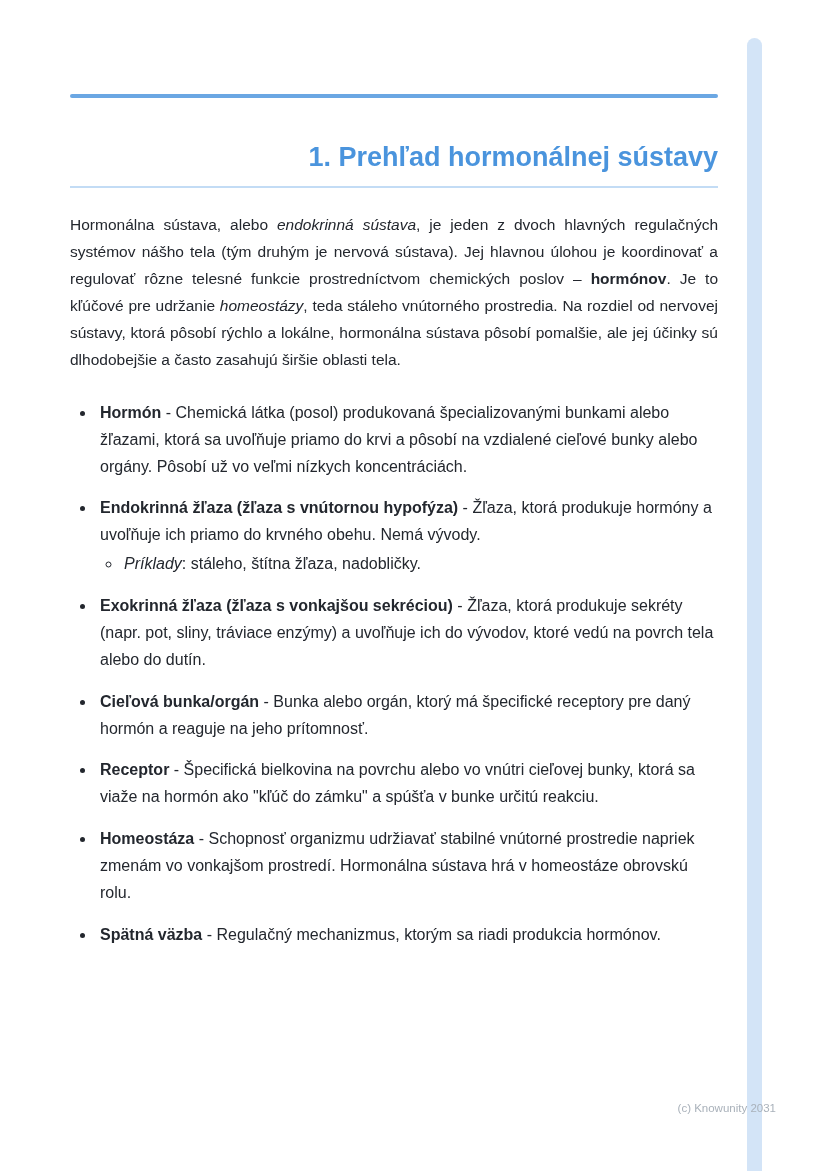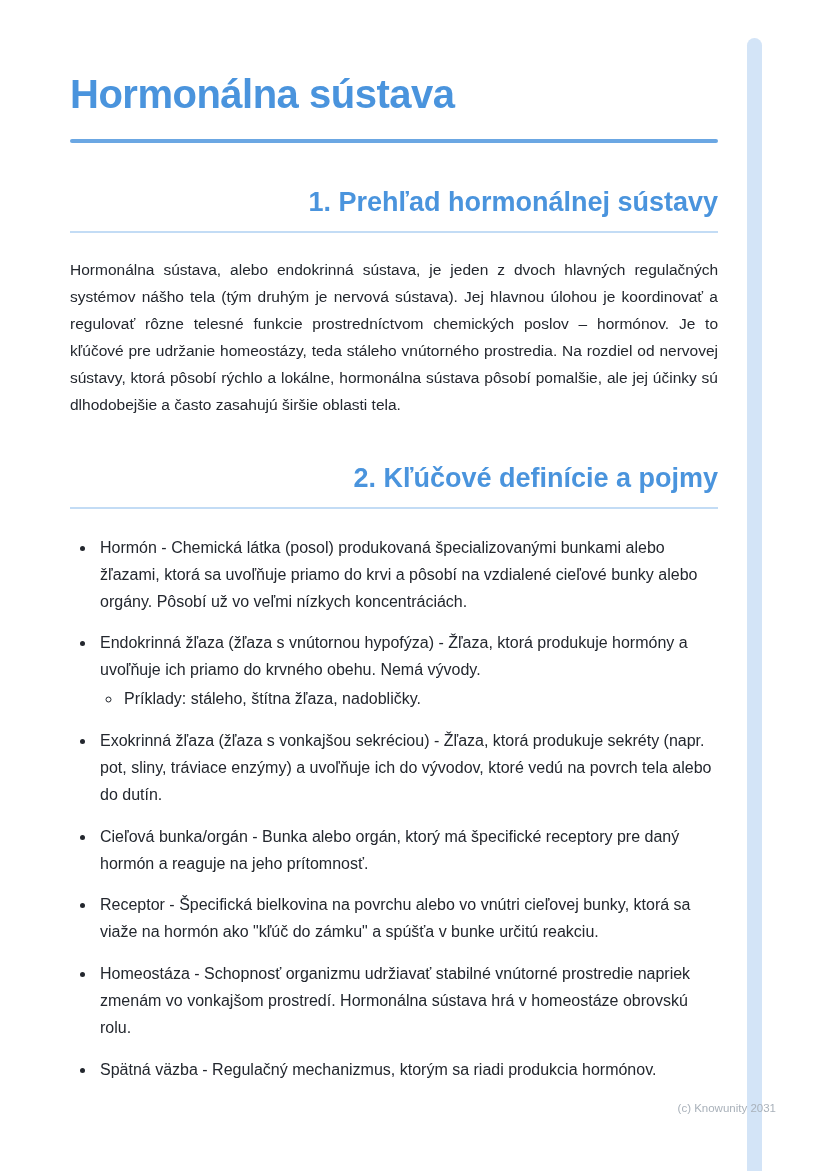--- a/index.html
+++ b/index.html
@@ -38,22 +38,22 @@
     border-bottom: 2px solid #c3dcf5;
     text-align: right;
   }
   p.body-par {
     margin-top: 24px;
     font-size: 15.5px;
     line-height: 1.74;
     text-align: justify;
     color: #23272e;
   }
-  .it { }
-  .b  { font-weight: 400; }
+  .it { font-style: italic; }
+  .b  { font-weight: 700; }
   ul.def-list {
     margin-top: 26px;
     padding-left: 26px;
     list-style: disc outside;
     font-size: 16px;
     line-height: 1.68;
   }
   ul.def-list > li { margin-bottom: 15px; padding-left: 4px; }
   ul.sub-list {
     list-style: circle outside;
@@ -78,28 +78,26 @@
     color: #a9b1ba;
   }
 </style>
 </head>
 <body>
 
 <div class="page">
 
   <div class="content">
 
-    <h1 class="page-title">Hormonálna sústava</h1>
     <div class="title-divider"></div>
 
     <h2 class="section-heading">1. Prehľad hormonálnej sústavy</h2>
 
     <p class="body-par"><span>Hormonálna sústava, alebo </span><span class="it">endokrinná sústava</span><span>, je jeden z dvoch hlavných regulačných systémov nášho tela (tým druhým je nervová sústava). Jej hlavnou úlohou je koordinovať a regulovať rôzne telesné funkcie prostredníctvom chemických poslov – </span><span class="b">hormónov</span><span>. Je to kľúčové pre udržanie </span><span class="it">homeostázy</span><span>, teda stáleho vnútorného prostredia. Na rozdiel od nervovej sústavy, ktorá pôsobí rýchlo a lokálne, hormonálna sústava pôsobí pomalšie, ale jej účinky sú dlhodobejšie a často zasahujú širšie oblasti tela.</span></p>
 
-    <h2 class="section-heading">2. Kľúčové definície a pojmy</h2>
 
     <ul class="def-list">
 
       <li><span class="b">Hormón</span><span> - Chemická látka (posol) produkovaná špecializovanými bunkami alebo žľazami, ktorá sa uvoľňuje priamo do krvi a pôsobí na vzdialené cieľové bunky alebo orgány. Pôsobí už vo veľmi nízkych koncentráciách.</span></li>
 
       <li><span class="b">Endokrinná žľaza (žľaza s vnútornou hypofýza)</span><span> - Žľaza, ktorá produkuje hormóny a uvoľňuje ich priamo do krvného obehu. Nemá vývody.</span>
         <ul class="sub-list">
           <li><span class="it">Príklady</span><span>: stáleho, štítna žľaza, nadobličky.</span></li>
         </ul>
       </li>

